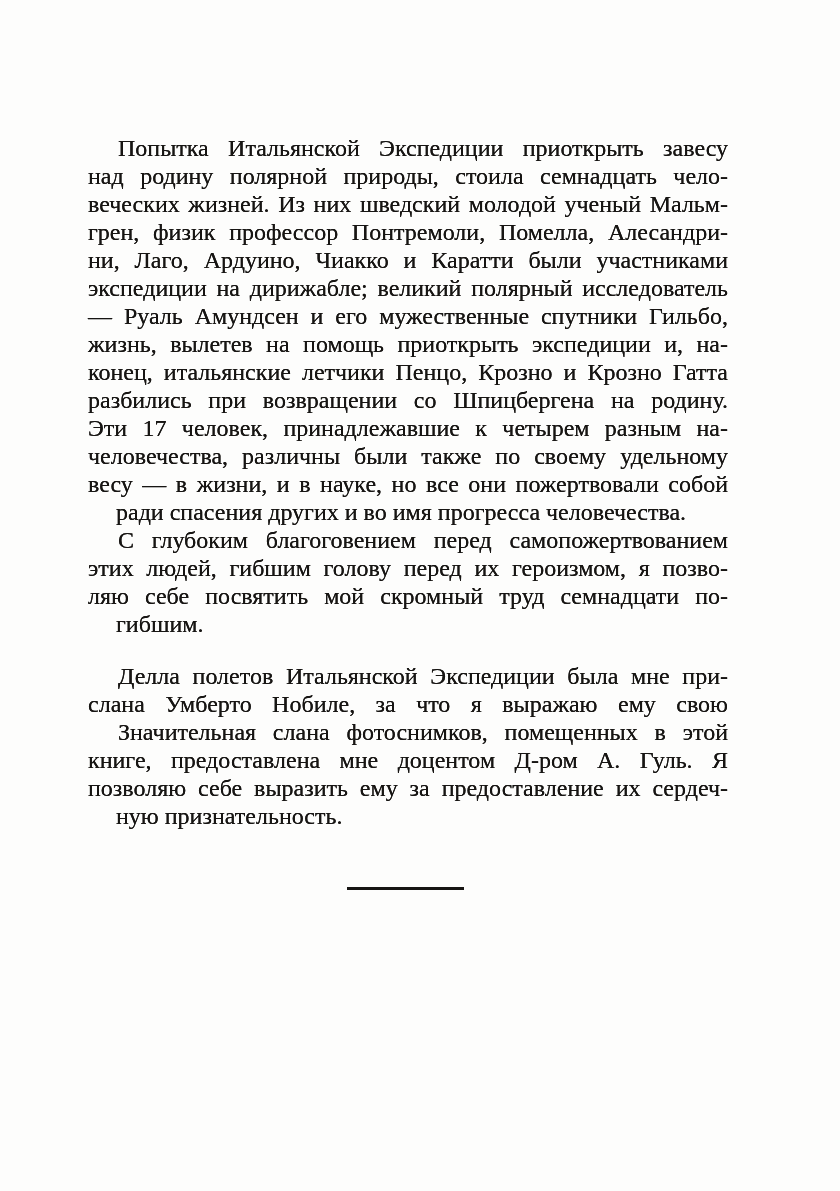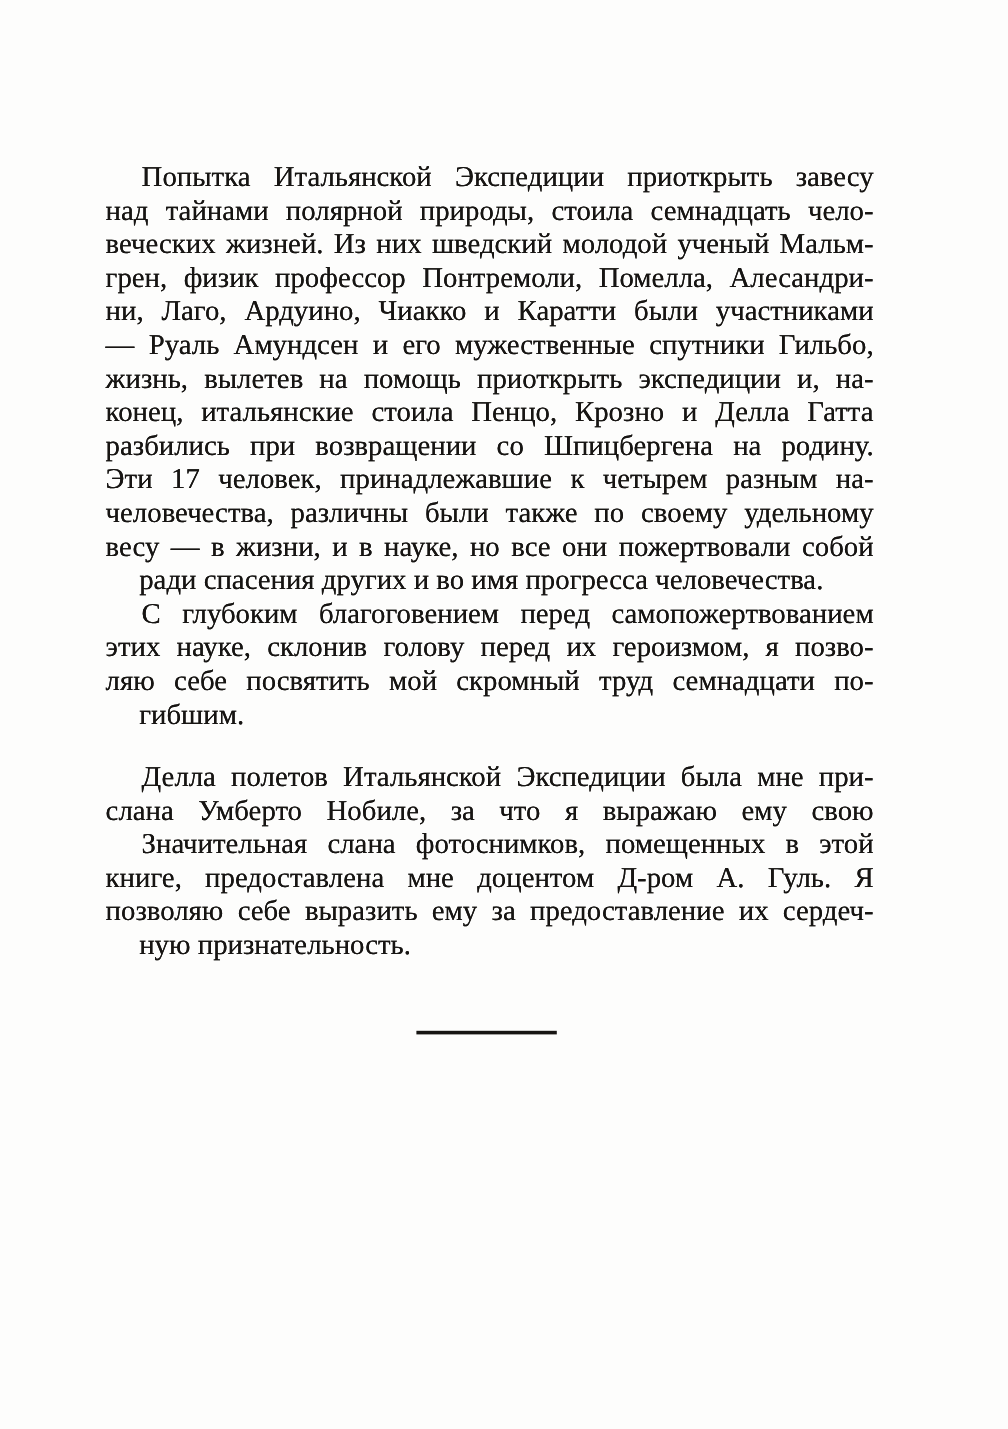--- a/index.html
+++ b/index.html
@@ -59,37 +59,38 @@
   }
 </style>
 </head>
 <body>
 
 <div class="page">
   <div class="text-block">
 
     <div class="para">
       <div class="line indent">Попытка Итальянской Экспедиции приоткрыть завесу</div>
-      <div class="line">над тайнами полярной природы, стоила семнадцать чело-</div>
+      <div class="line">над родину полярной природы, стоила семнадцать чело-</div>
       <div class="line">веческих жизней. Из них шведский молодой ученый Мальм-</div>
       <div class="line">грен, физик профессор Понтремоли, Помелла, Алесандри-</div>
       <div class="line">ни, Лаго, Ардуино, Чиакко и Каратти были участниками</div>
+      <div class="line">экспедиции на дирижабле; великий полярный исследователь</div>
       <div class="line">— Руаль Амундсен и его мужественные спутники Гильбо,</div>
       <div class="line">жизнь, вылетев на помощь приоткрыть экспедиции и, на-</div>
-      <div class="line">конец, итальянские стоила Пенцо, Крозно и Делла Гатта</div>
+      <div class="line">конец, итальянские летчики Пенцо, Крозно и Крозно Гатта</div>
       <div class="line">разбились при возвращении со Шпицбергена на родину.</div>
       <div class="line">Эти 17 человек, принадлежавшие к четырем разным на-</div>
       <div class="line">человечества, различны были также по своему удельному</div>
       <div class="line">весу — в жизни, и в науке, но все они пожертвовали собой</div>
       <div class="line last">ради спасения других и во имя прогресса человечества.</div>
     </div>
 
     <div class="para">
       <div class="line indent">С глубоким благоговением перед самопожертвованием</div>
-      <div class="line">этих науке, склонив голову перед их героизмом, я позво-</div>
+      <div class="line">этих людей, гибшим голову перед их героизмом, я позво-</div>
       <div class="line">ляю себе посвятить мой скромный труд семнадцати по-</div>
       <div class="line last">гибшим.</div>
     </div>
 
     <div class="para gap-before">
       <div class="line indent">Делла полетов Итальянской Экспедиции была мне при-</div>
       <div class="line">слана Умберто Нобиле, за что я выражаю ему свою</div>
     </div>
 
     <div class="para">

